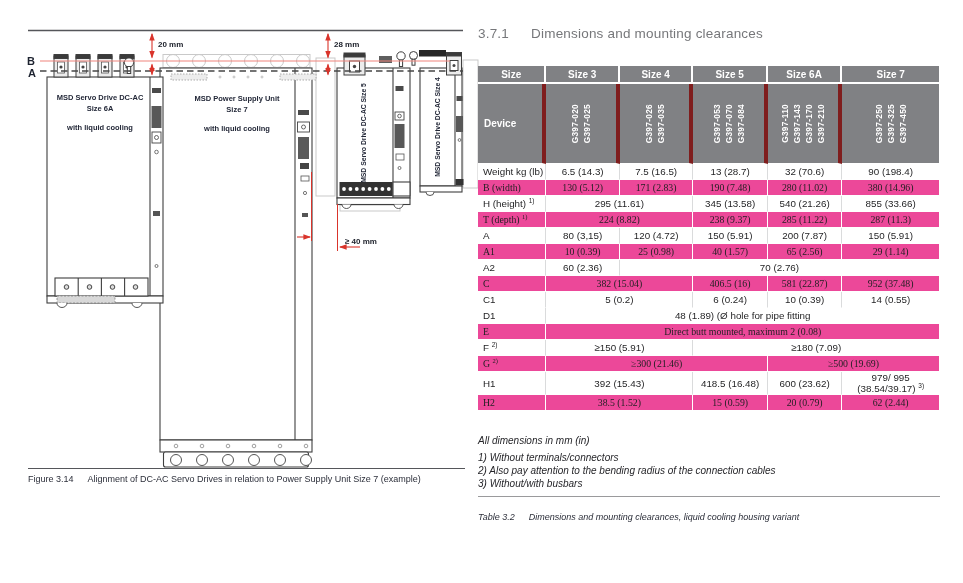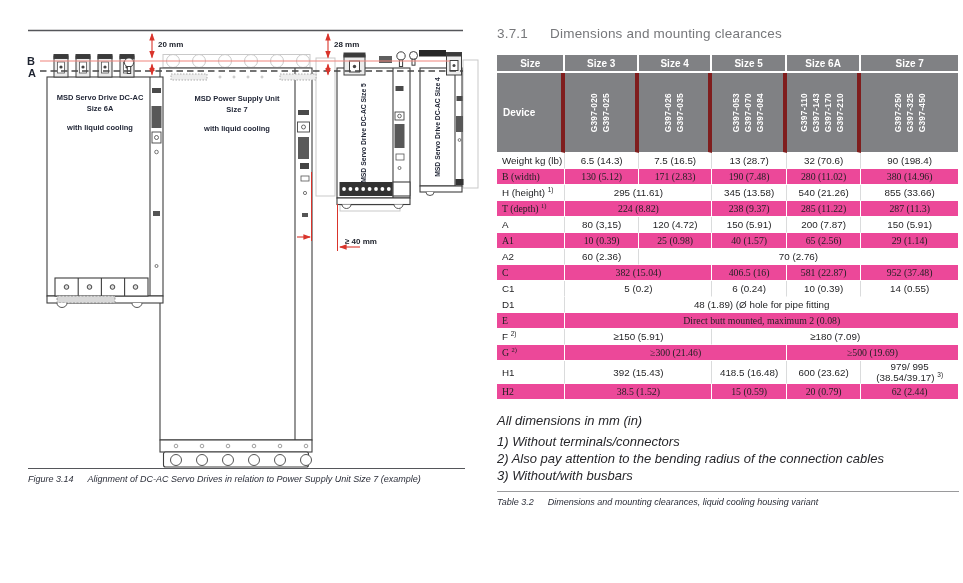--- a/index.html
+++ b/index.html
@@ -3,52 +3,52 @@
 <meta charset="utf-8">
 <style>
   html,body{margin:0;padding:0;background:#fff;}
   #page{position:relative;width:963px;height:583px;background:#ffffff;overflow:hidden;
         font-family:"Liberation Sans",sans-serif;color:#1f1f21;}
 
   
   #figure-area{position:absolute;left:0;top:0;width:483px;height:500px;}
   #figure-caption{position:absolute;left:28px;top:468px;width:437px;
       border-top:1.5px solid #55565a;padding-top:5px;
-      font-style:italic;font-size:9px;color:#2c2f3a;white-space:nowrap;}
+      font-size:9px;color:#2c2f3a;white-space:nowrap;}
   #figure-caption .cap-id{font-weight:bold;font-weight:normal;}
   #figure-caption .cap-text{margin-left:14px;}
 
   
-  #right-col{position:absolute;left:497px;top:26px;width:462px;}
+  #right-col{position:absolute;left:478px;top:26px;width:462px;}
   #section-heading{font-size:13.5px;color:#76777a;letter-spacing:.2px;}
   #section-heading .sec-num{margin-right:22px;}
 
   table#dims{border-collapse:separate;border-spacing:0;table-layout:fixed;
-      width:461px;margin-top:14px;font-size:9.8px;}
+      width:461px;margin-top:25px;font-size:9.8px;}
   #dims th{background:#808184;color:#fff;font-weight:bold;font-size:10px;
       height:16px;border-right:2px solid #fff;border-bottom:2px solid #fff;padding:0;}
   #dims th:last-child{border-right:none;}
   #dims td{padding:0 2px;vertical-align:middle;text-align:center;
       border-right:1px solid #fff;border-bottom:1px solid #fff;overflow:hidden;}
   #dims tr.device-row td{background:#808184;height:79px;border-right:4px solid #7f1d1d;}
   #dims tr.device-row td:last-child{border-right:none;}
   #dims td.dev-label{color:#fff;font-weight:bold;text-align:left;padding-left:6px;font-size:10px;}
   .code-stack{display:flex;flex-direction:row;justify-content:center;align-items:center;gap:2px;height:76px;}
   .code-stack span{writing-mode:vertical-rl;transform:rotate(180deg);
       color:#fff;font-weight:bold;font-size:8.3px;letter-spacing:.3px;}
   #dims tr.shade-white td{background:#ffffff;border-right:1px solid #dadbdc;}
   #dims tr.shade-gray td{background:#ec4899;border-right:1px solid #fff;font-family:Liberation Serif, serif;}
   #dims tr.shade-white td:last-child,#dims tr.shade-gray td:last-child{border-right:none;}
   #dims tbody tr.body-row{height:16px;}
   #dims td.row-label{text-align:left;padding-left:5px;}
   #dims sup{font-size:6.5px;vertical-align:super;line-height:0;}
 
-  #footnotes{margin-top:13px;font-style:italic;font-size:13px;color:#26262a;line-height:1.3;}
+  #footnotes{margin-top:23px;font-style:italic;font-size:10px;color:#26262a;line-height:1.3;}
   #footnotes .all-dims{margin-bottom:4px;}
-  #table-caption{margin-top:6px;border-top:1px solid #9a9a9c;padding-top:5px;
+  #table-caption{margin-top:6px;border-top:1px solid #9a9a9c;padding-top:15px;
       font-style:italic;font-size:9px;color:#2c2f3a;white-space:nowrap;}
   #table-caption .cap-text{margin-left:14px;}
 
   
   svg text{font-family:"Liberation Sans",sans-serif;fill:#232838;}
   .unit-label{font-weight:bold;font-size:7.5px;}
   .dim-label{font-weight:bold;font-size:8px;fill:#20242e;}
   .ab-label{font-weight:bold;font-size:11px;fill:#1d2330;}
   .rot-label{font-weight:bold;font-size:6.8px;}
 </style>

